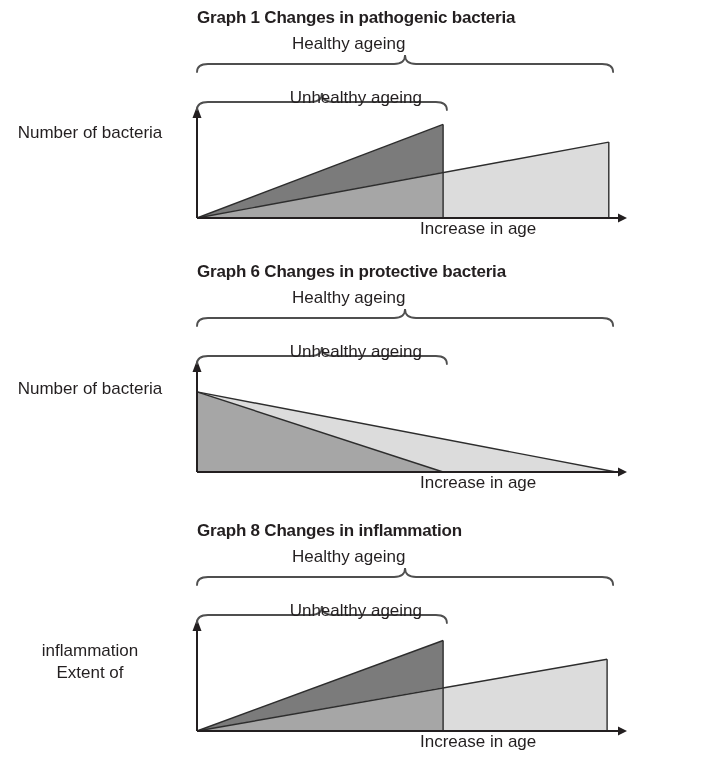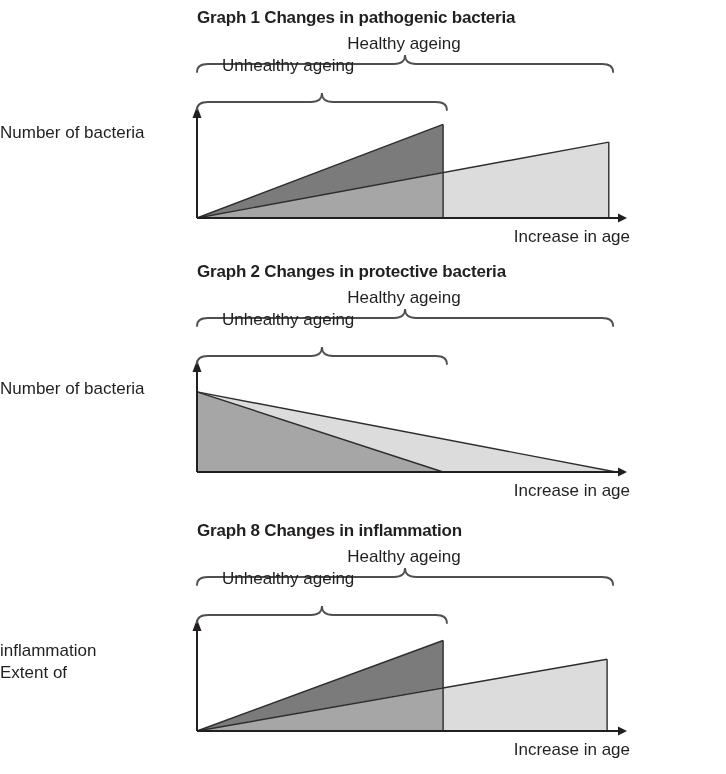--- a/index.html
+++ b/index.html
@@ -3,24 +3,24 @@
 <meta charset="utf-8">
 <style>
   html,body{margin:0;padding:0;}
   body{
     width:726px;height:774px;position:relative;background:#ffffff;
     font-family:"Liberation Sans", sans-serif;
   }
   .graph-block{position:absolute;left:0;width:726px;height:250px;}
   .txt{position:absolute;color:#231f20;font-size:17px;line-height:20px;white-space:nowrap;}
   .g-title{font-weight:700;left:197px;top:0;letter-spacing:-0.2px;}
-  .g-healthy-label{left:304px;top:26px;width:200px;text-align:center;}
-  .g-unhealthy-label{left:222px;top:48px;width:200px;text-align:left;}
-  .g-ylabel{left:0;width:180px;text-align:left;line-height:22px;white-space:normal;}
-  .g-xlabel{left:420px;top:219px;width:210px;text-align:right;}
+  .g-healthy-label{left:292px;top:26px;width:200px;text-align:left;}
+  .g-unhealthy-label{left:222px;top:80px;width:200px;text-align:right;}
+  .g-ylabel{left:0;width:180px;text-align:center;line-height:22px;white-space:normal;}
+  .g-xlabel{left:420px;top:211px;width:210px;text-align:left;}
   svg.canvas{position:absolute;left:0;top:0;display:block;}
 </style>
 </head>
 <body>
 
 <div class="graph-block" style="top:8px">
   <svg class="canvas" width="726" height="250" viewBox="0 0 726 250">
       <polygon points="443.1,210 443.1,164.2 608.8,134.1 608.8,210" fill="#dcdcdc"></polygon>
       <polygon points="197,210 443.1,164.2 443.1,210" fill="#a6a6a6"></polygon>
       <polygon points="197,210 443.1,116.4 443.1,164.2" fill="#7b7b7b"></polygon>
@@ -51,21 +51,21 @@
       <polygon points="197,129.9 443.1,210 197,210" fill="#a6a6a6"></polygon>
       <polyline points="197,129.9 616,210" fill="none" stroke="#2d2d2d" stroke-width="1.4"></polyline>
       <polyline points="197,129.9 443.1,210" fill="none" stroke="#2d2d2d" stroke-width="1.4"></polyline>
       <line x1="197" y1="210" x2="197" y2="106" stroke="#231f20" stroke-width="2"></line>
       <polygon points="192.5,110 201.5,110 197,98" fill="#231f20"></polygon>
       <line x1="197" y1="210" x2="619" y2="210" stroke="#231f20" stroke-width="2"></line>
       <polygon points="618,205.5 618,214.5 627,210" fill="#231f20"></polygon>
       <path d="M 197 64 Q 197 56 208 56 L 394.05 56 Q 405.05 56 405.05 47 Q 405.05 56 416.05 56 L 602.1 56 Q 613.1 56 613.1 64" fill="none" stroke="#4f4f4f" stroke-width="1.8" stroke-linecap="round"></path>
       <path d="M 197 102 Q 197 94 208 94 L 310.95 94 Q 321.95 94 321.95 85 Q 321.95 94 332.95 94 L 435.9 94 Q 446.9 94 446.9 102" fill="none" stroke="#4f4f4f" stroke-width="1.8" stroke-linecap="round"></path>
     </svg>
-  <div class="txt g-title">Graph 2 Changes in protective bacteria</div>
+  <div class="txt g-title">Graph 6 Changes in protective bacteria</div>
   <div class="txt g-healthy-label">Healthy ageing</div>
   <div class="txt g-unhealthy-label">Unhealthy ageing</div>
   <div class="txt g-ylabel" style="top:116px">
     <div>Number of bacteria</div>
     <div></div>
   </div>
   <div class="txt g-xlabel">Increase in age</div>
 </div>
 
 <div class="graph-block" style="top:521px">

